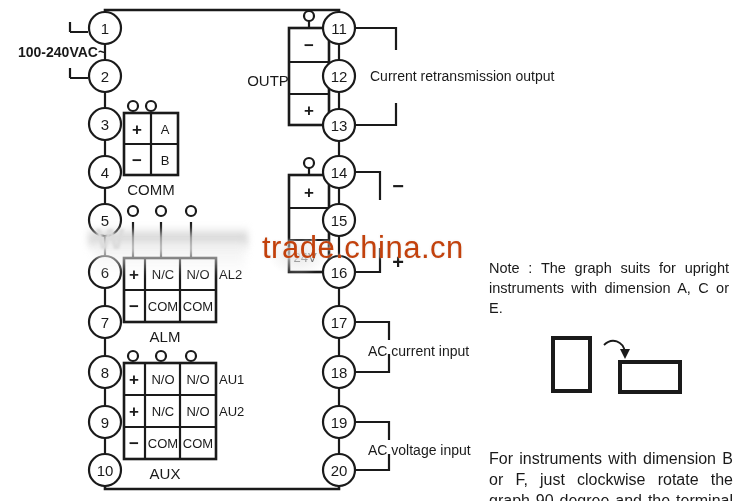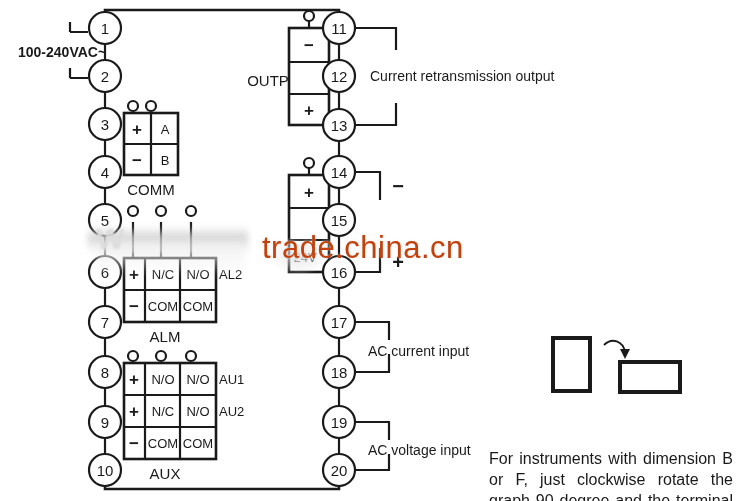--- a/index.html
+++ b/index.html
@@ -272,20 +272,22 @@
     <text class="wirelabel" x="368" y="450">AC voltage input</text>
 
     <g>
       <rect x="553" y="338" width="37" height="53" fill="#ffffff" stroke="#1a1a1a" stroke-width="4"></rect>
       <rect x="620" y="362" width="60" height="30" fill="#ffffff" stroke="#1a1a1a" stroke-width="4"></rect>
       <path class="thin" d="M604,345 C612,337 623,341 625,352" stroke-width="3"></path>
       <path d="M620,349 L630,349 L625,359 Z" fill="#1a1a1a"></path>
     </g>
   </svg>
 
+  <div style="position:absolute;left:489px;top:258px;width:240px;
+              font-size:14.5px;line-height:20px;text-align:justify;">Note : The graph suits for upright instruments with dimension A, C or E.</div>
 
   <div style="position:absolute;left:489px;top:409px;width:244px;
               font-size:16px;line-height:21px;text-align:justify;margin-top:39px;">For instruments with dimension B or F, just clockwise rotate the graph 90 degree and the terminal numbers keep the same.</div>
 
   <div class="wm" id="wm-haze"></div>
   <div class="wm" id="wm-haze2"></div>
   <div class="wm" id="wm-w">W</div>
   <div class="wm" id="wm-haze3"></div>
   <div class="wm" id="wm-text">trade.china.cn</div>
 

